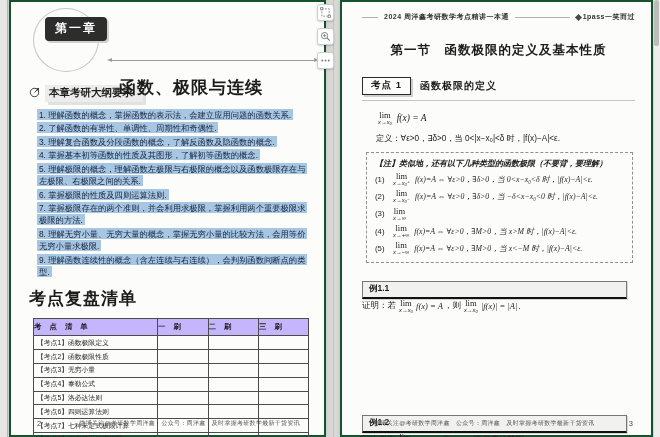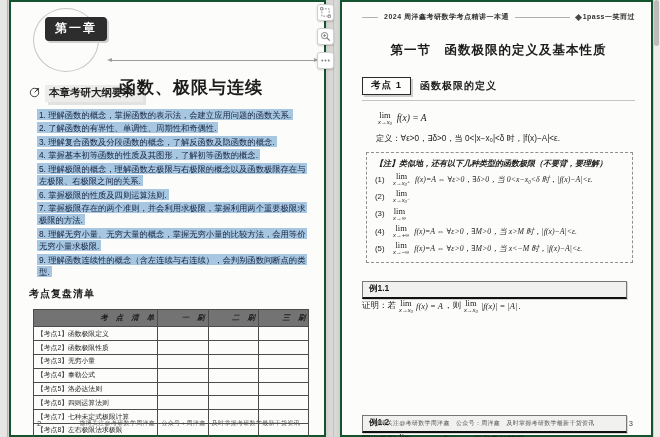--- a/index.html
+++ b/index.html
@@ -32,24 +32,24 @@
   .arr { width:0; height:0; border-top:2.5px solid transparent; border-bottom:2.5px solid transparent; }
   .arr.l { border-right:5px solid #9c9c9a; }
   .arr.r { border-left:5px solid #9c9c9a; }
 
   .syl-head { display:flex; align-items:center; gap:5px; margin:6px 0 6px 2px; }
   .syl-head .txt { font-size:10.5px; font-weight:bold; background:#ececea; box-shadow:3px 3px 0 #e2e2e0; padding:1px 10px 2px 4px; }
   .syl-list { margin-left:10px; margin-right:2px; }
   .syl-item { font-size:8.3px; line-height:1.46; margin-bottom:1.5px; }
   .syl-item .hl { background:#a6c6e2; color:#17233d; padding:0.5px 2px; box-decoration-break:clone; -webkit-box-decoration-break:clone; }
 
-  .checklist-head { font-size:10px; font-weight:bold; margin:10px 0 8px 2px; letter-spacing:1px; }
+  .checklist-head { font-size:17px; font-weight:bold; margin:10px 0 8px 2px; letter-spacing:1px; }
   table.check { width:97%; margin-left:6px; border-collapse:collapse; }
   table.check th, table.check td { border:0.8px solid #4c4c4c; }
-  table.check th { background:#737373; font-size:7.4px; font-weight:bold; letter-spacing:3px; padding:3px 0; text-align:right;font-style:italic; }
+  table.check th { background:#c4b5fd; font-size:7.4px; font-weight:bold; letter-spacing:3px; padding:3px 0; text-align:left; }
   table.check td { font-size:6.8px; padding:1.4px 0 1.4px 3px; color:#222; }
   table.check .c1 { width:45%; }
   table.check .c2, table.check .c3, table.check .c4 { width:18.3%; }
 
   .footer-row { position:absolute; bottom:7px; left:0; width:100%; display:flex; align-items:center; padding:0 14px 0 26px; }
   .pgnum { font-size:7.5px; color:#444; }
   .foot-txt { font-size:6px; color:#555; letter-spacing:0.3px; }
   .page-left .foot-txt { margin-left:auto; margin-right:10px; }
   .page-right .foot-txt { margin-left:6px; }
   .page-right .pgnum { margin-left:auto; margin-right:4px; }
@@ -283,20 +283,21 @@
             </span>
             <span class="rest math">f(x)=A ⇔ ∀ε&gt;0，∃δ&gt;0，当 0&lt;x−x₀&lt;δ 时，|f(x)−A|&lt;ε.</span>
           </div>
 
           <div class="note-item">
             <span class="nn">(2)</span>
             <span class="lim">
               <span class="t">lim</span>
               <span class="s">x→x₀⁻</span>
             </span>
+            <span class="rest math">f(x)=A ⇔ ∀ε&gt;0，∃δ&gt;0，当 −δ&lt;x−x₀&lt;0 时，|f(x)−A|&lt;ε.</span>
           </div>
 
           <div class="note-item">
             <span class="nn">(3)</span>
             <span class="lim">
               <span class="t">lim</span>
               <span class="s">x→∞</span>
             </span>
           </div>
 

